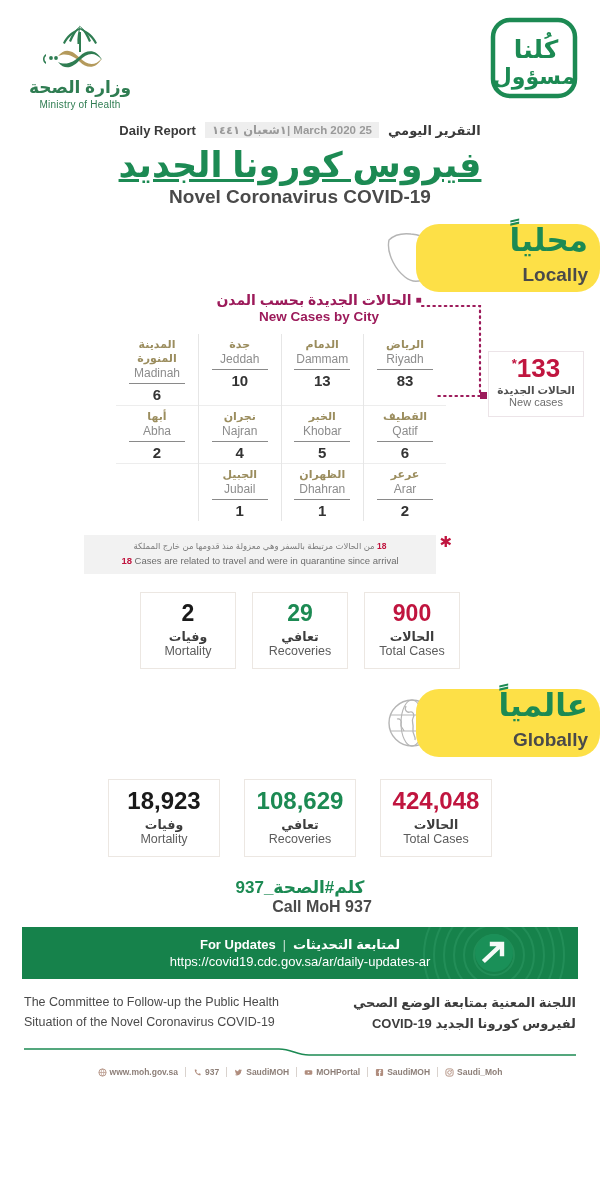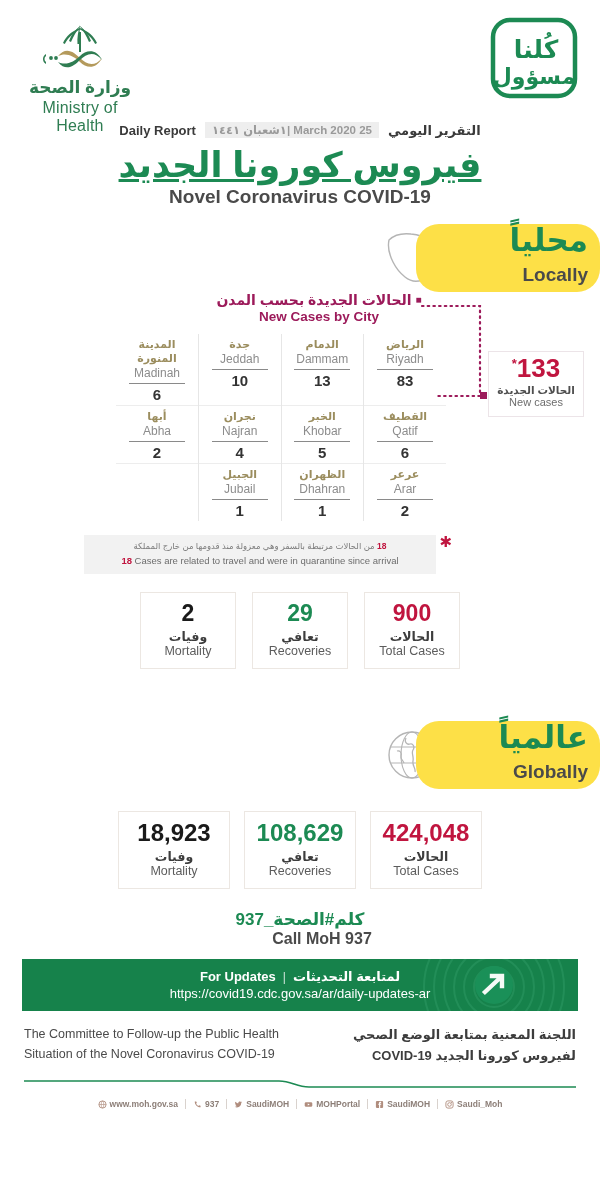--- a/index.html
+++ b/index.html
@@ -12,21 +12,21 @@
     color: #3b3b3b;
     overflow: hidden;
   }
   .page { position: relative; width: 600px; height: 1184px; background:#fff; }
 
   
   .header { position: relative; height: 118px; }
   .moh-logo { position: absolute; left: 18px; top: 22px; width: 124px; text-align: center; }
   .moh-mark { width: 100%; height: 56px; display:block; }
   .moh-ar { font-size: 17px; color: #2f7d52; font-weight: 700; line-height: 1.1; margin-top: 1px;}
-  .moh-en { font-size: 16px; color: #2f7d52; letter-spacing: .2px; margin-top: 1px; }
+  .moh-en { font-size: 10px; color: #2f7d52; letter-spacing: .2px; margin-top: 1px; }
 
   .kulluna { position: absolute; right: 18px; top: 16px; width: 96px; height: 88px; }
   .kulluna svg { width: 100%; height: 100%; display:block; }
 
   
   .titleblock { text-align: center; margin-top: 4px; }
   .daterow {
     display: flex; justify-content: center; align-items: center; gap: 9px;
     font-size: 13px; font-weight: 700; color: #4a4a4a;
   }
@@ -99,21 +99,21 @@
     position: relative; width: 352px; margin: 14px auto 0 84px;
     background: #f2f2f2; padding: 5px 8px 6px; text-align:center;
   }
   .tn-ar { font-size: 8.5px; color:#7c7c7c; direction: rtl; line-height:1.5; }
   .tn-en { font-size: 9.5px; color:#6d6d6d; line-height:1.6; }
   .tn-ar b, .tn-en b { color:#c0153f; }
   .tn-star { position:absolute; right: -16px; top: -2px; color:#c0153f; font-size:15px; font-weight:700;}
 
   
   .stats { display:flex; justify-content:center; gap: 16px; margin-top: 18px; }
-  .stats.global { gap: 14px; margin-top: 16px; }
+  .stats.global { gap: 24px; margin-top: 16px; }
   .stat {
     border: 1px solid #ece7e2; background:#fff; text-align:center;
     width: 96px; padding: 9px 4px 10px;
   }
   .stats.global .stat { width: 112px; }
   .stat .s-num { font-size: 23px; font-weight: 800; line-height: 1; }
   .stats.global .stat .s-num { font-size: 24px; }
   .stat .s-ar { font-size: 12.5px; font-weight: 700; color:#3d3d3d; direction: rtl; margin-top: 4px; }
   .stat .s-en { font-size: 12.5px; color:#5c5c5c; margin-top: 0px; }
 
@@ -336,21 +336,21 @@
       <div class="s-ar">تعافي</div>
       <div class="s-en">Recoveries</div>
     </div>
     <div class="stat">
       <div class="s-num" id="loc2" style="color: rgb(192, 21, 63);">900</div>
       <div class="s-ar">الحالات</div>
       <div class="s-en">Total Cases</div>
     </div>
   </div>
 
-  <div class="section-head" style="margin-top:52px;">
+  <div class="section-head" style="margin-top:20px;">
     <div class="section-icon">
       <svg viewBox="0 0 64 64">
         <circle cx="32" cy="32" r="23" fill="none" stroke="#b5b5b5" stroke-width="1.4"></circle>
         <ellipse cx="32" cy="32" rx="11" ry="23" fill="none" stroke="#b5b5b5" stroke-width="1.1"></ellipse>
         <path d="M11 24 H53 M11 40 H53" fill="none" stroke="#b5b5b5" stroke-width="1.1"></path>
         <path d="M26 15 C24 19 27 22 30 21 C33 20 35 24 33 27 C31 30 34 33 33 38 C32 43 36 45 35 49" fill="none" stroke="#b5b5b5" stroke-width="1.3"></path>
         <path d="M17 28 C20 27 22 30 21 33 C20 36 23 37 24 40" fill="none" stroke="#b5b5b5" stroke-width="1.2"></path>
       </svg>
     </div>
     <div class="section-band">

